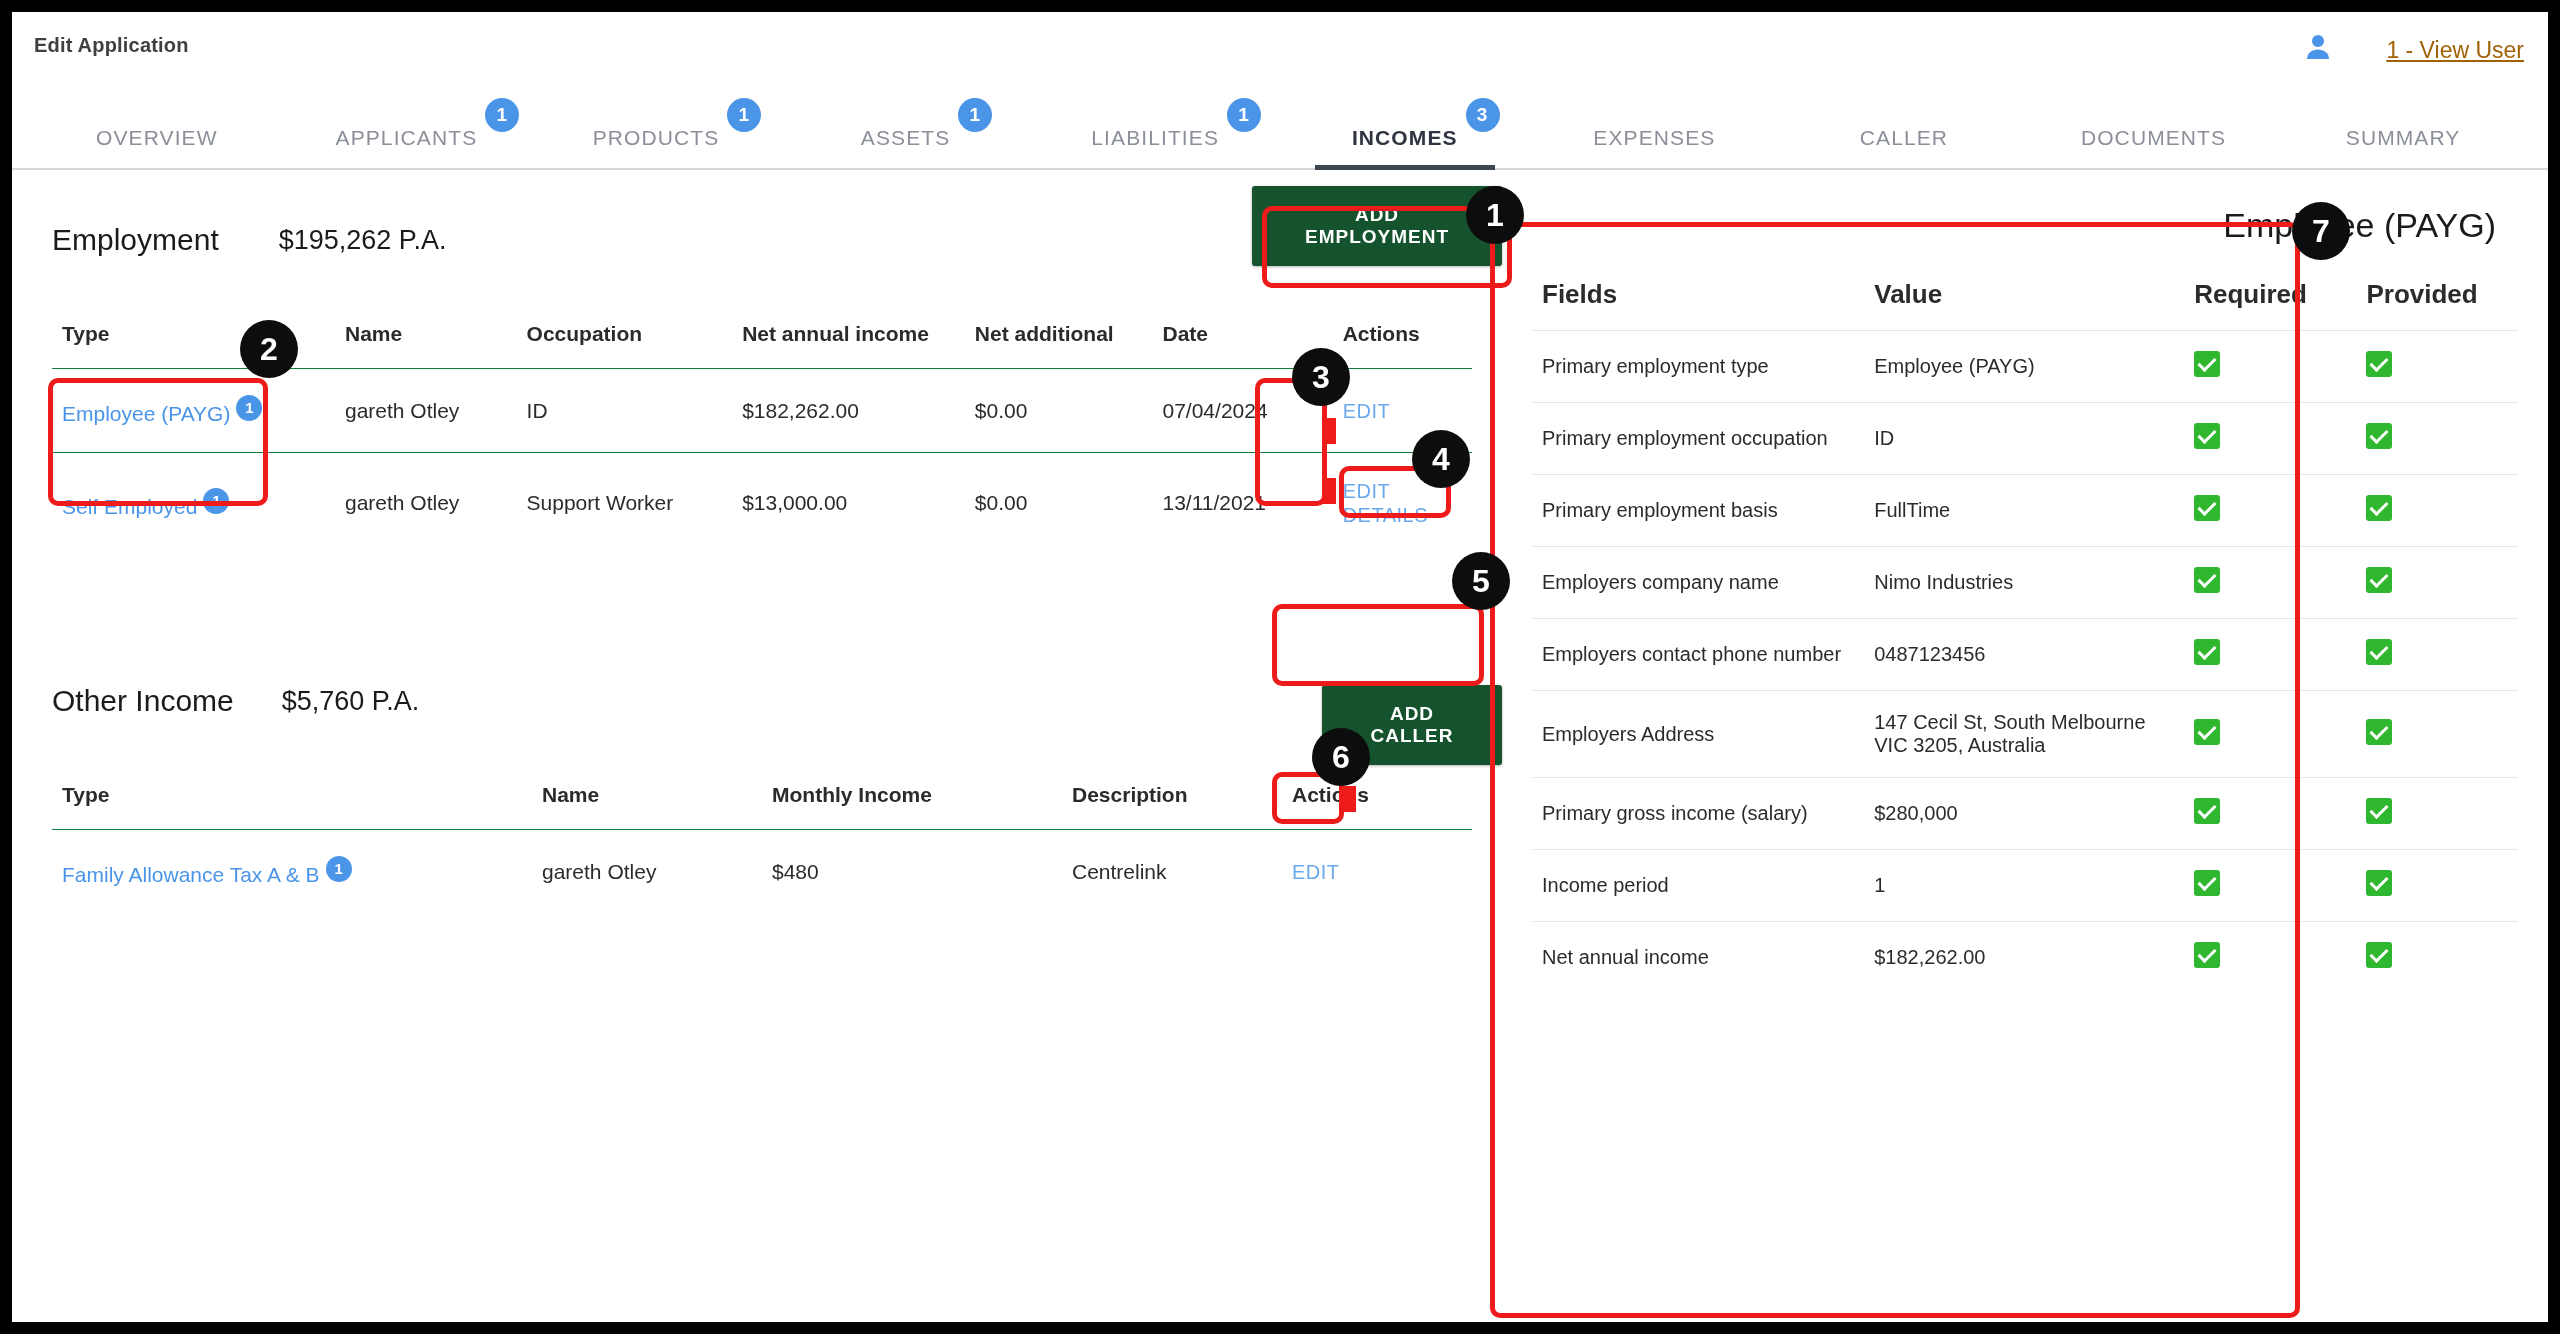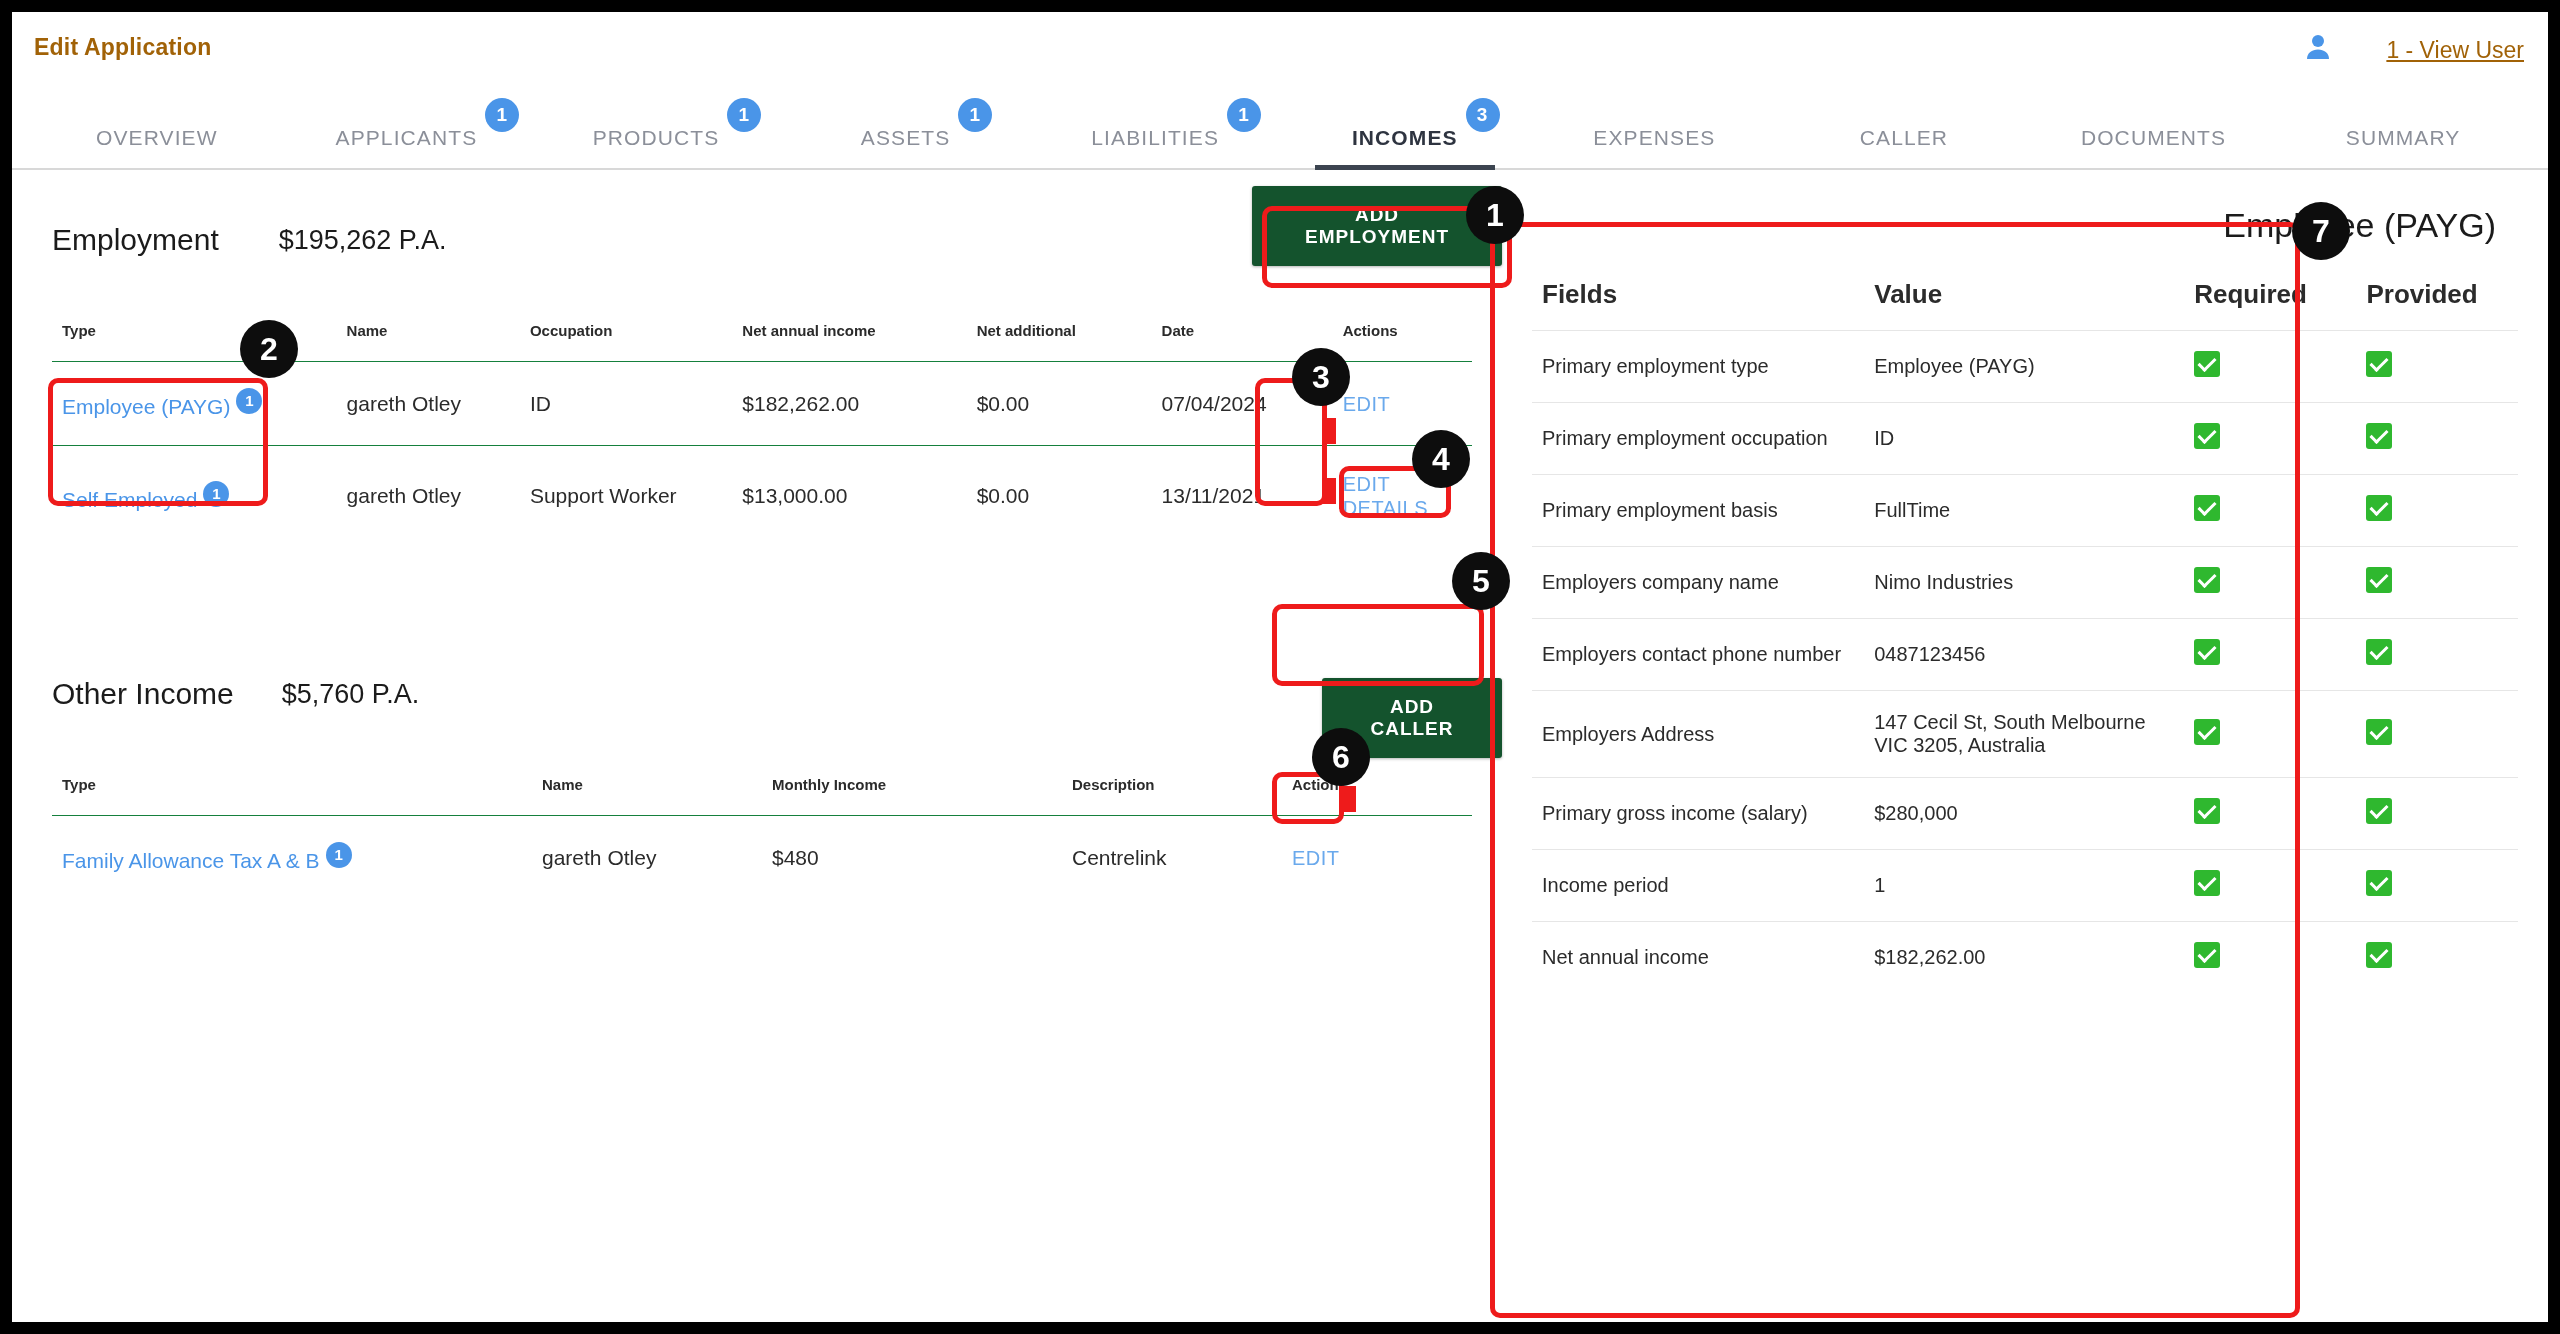--- a/index.html
+++ b/index.html
@@ -23,23 +23,23 @@
     overflow: hidden;
   }
 
   
   .app-header {
     position: relative;
     height: 78px;
     padding: 22px 0 0 22px;
   }
   .page-title {
-    font-size: 23px;
-    font-weight: bold;
-    color: #a16207;
+    font-size: 20px;
+    font-weight: bold;
+    color: #404040;
     letter-spacing: .2px;
   }
   .view-user {
     position: absolute;
     right: 24px; top: 22px;
     display: flex;
     align-items: center;
     gap: 8px;
     color: #3a8ef6;
     font-size: 23px;
@@ -148,21 +148,21 @@
   #add-employment-btn { left: 1240px; top: 16px; }
   #add-income-btn     { left: 1270px; top: 14px; }
 
   
   table.data-table {
     width: 1420px;
     border-collapse: collapse;
   }
   table.data-table th {
     text-align: left;
-    font-size: 15px;
+    font-size: 21px;
     font-weight: bold;
     color: #2b2b2b;
     padding: 6px 10px 22px 10px;
   }
   table.data-table td {
     font-size: 21px;
     color: #2b2b2b;
     padding: 26px 10px;
     border-top: 1px solid #15803d;
   }

